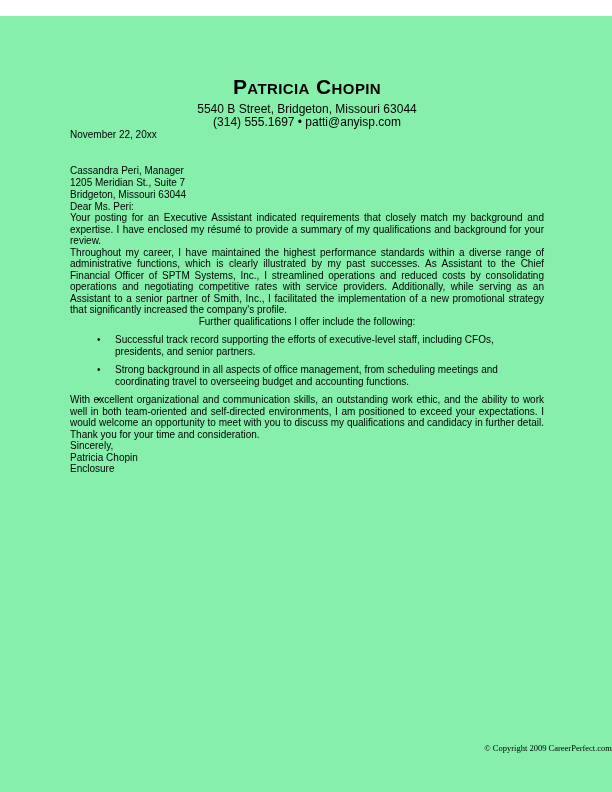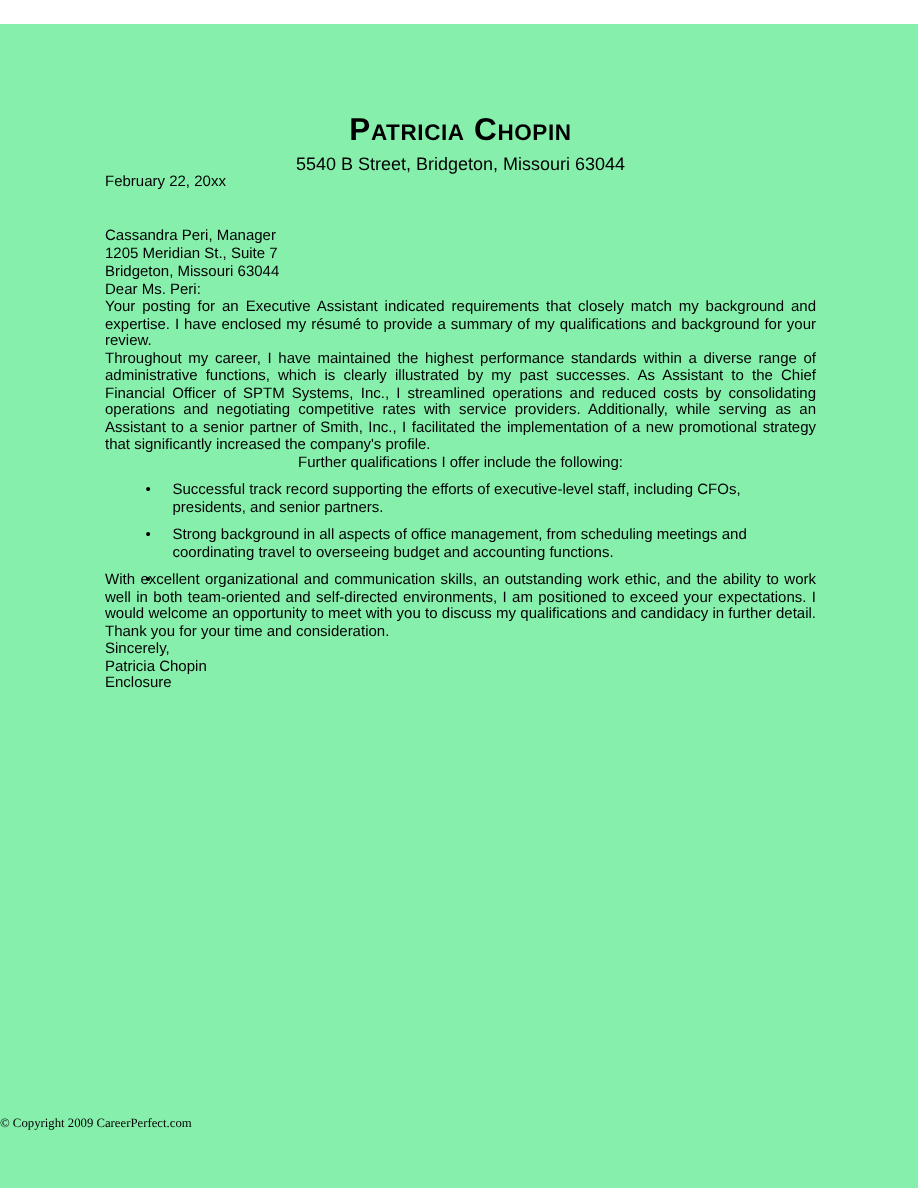--- a/index.html
+++ b/index.html
@@ -50,37 +50,38 @@
   .closing { margin-top:8px; }
 
   
   .signoff { margin-top:13px; }
   .sig-name { margin-top:34px; }
   .enclosure { margin-top:11px; }
 
   
   .footer {
     position:absolute; left:0; right:0; top:727px;
-    text-align:left;
+    text-align:right;
     font-family:"Liberation Serif","DejaVu Serif",serif;
     font-size:8.5px;
     line-height:11px;
   }
 </style>
 </head>
 <body>
 
 <div class="page">
 
   <header class="letterhead">
     <div class="sender-name">Patricia Chopin</div>
     <div class="sender-line first">5540 B Street, Bridgeton, Missouri 63044</div>
+    <div class="sender-line">(314) 555.1697 • patti@anyisp.com</div>
   </header>
 
-  <p class="letter-date">February 22, 20xx</p>
+  <p class="letter-date">November 22, 20xx</p>
 
   <div class="recipient">
     <div>Cassandra Peri, Manager</div>
     <div>1205 Meridian St., Suite 7</div>
     <div>Bridgeton, Missouri 63044</div>
   </div>
 
   <p class="salutation">Dear Ms. Peri:</p>
 
   <p class="para">Your posting for an Executive Assistant indicated requirements that closely match my background and expertise. I have enclosed my résumé to provide a summary of my qualifications and background for your review.</p>

